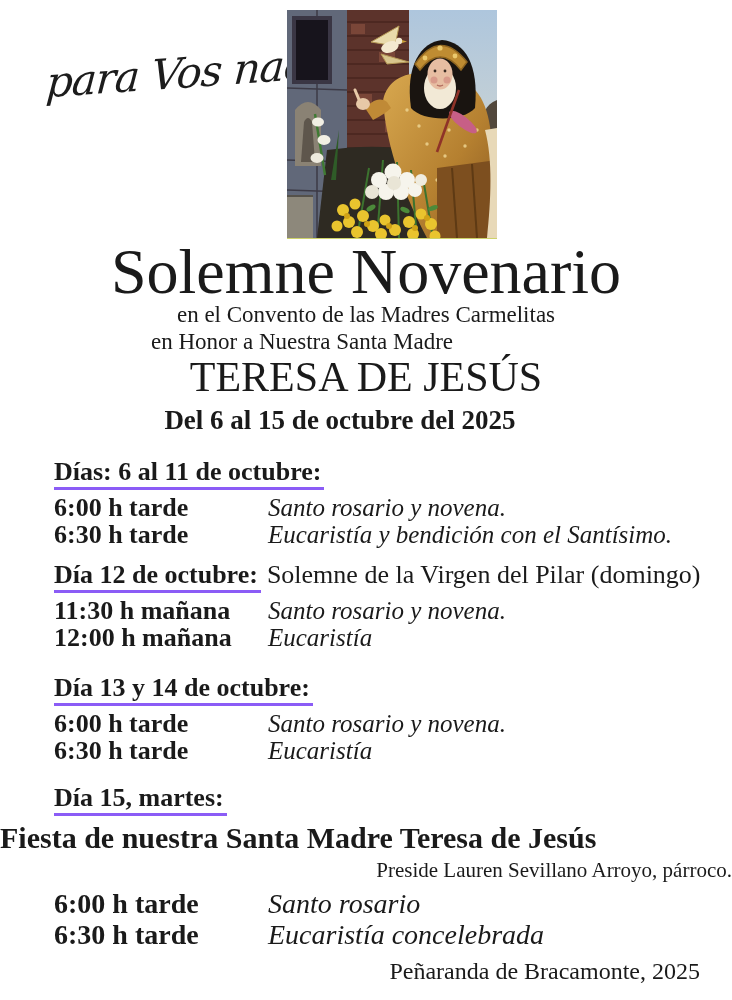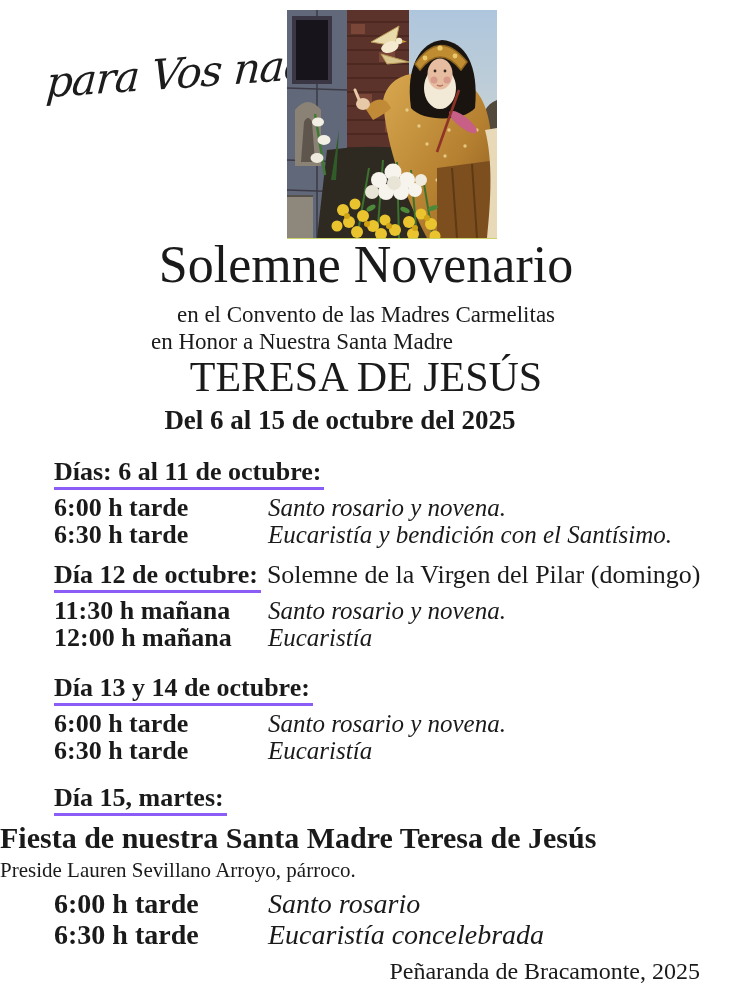--- a/index.html
+++ b/index.html
@@ -16,38 +16,38 @@
     transform:rotate(-4deg) skewX(-8deg);transform-origin:left top;
     white-space:nowrap;
   }
   
   .photo{
     position:absolute;left:287px;top:10px;width:210px;height:228px;
     box-shadow:0 1px 0 #cdd26a;
   }
   
   .title{position:absolute;left:0;top:234px;width:732px;text-align:center;
-    font-size:52px;line-height:1.2;white-space:nowrap;}
+    font-size:64px;line-height:1.2;white-space:nowrap;}
   .sub1{position:absolute;left:0;top:301px;width:732px;text-align:center;font-size:23px;line-height:27px;}
   .sub2{position:absolute;left:0;top:328px;width:604px;text-align:center;font-size:23px;line-height:27px;}
   .saint{position:absolute;left:0;top:351px;width:732px;text-align:center;font-size:42px;line-height:52px;white-space:nowrap;}
   .daterange{position:absolute;left:0;top:405px;width:680px;text-align:center;font-size:27px;font-weight:bold;}
   
   .sched{position:absolute;left:54px;width:640px;}
   .sec-head{font-size:26px;font-weight:bold;line-height:30px;white-space:nowrap;}
   .underlined{border-bottom:3px solid #8b5cf6;padding-bottom:1px;padding-right:3px;}
   .sec-head .suffix{font-weight:normal;margin-left:6px;}
   .rows{margin-top:7px;}
   .row{display:flex;font-size:25px;line-height:27px;}
   .row .time{width:214px;font-weight:bold;font-size:26px;flex:none;}
   .row .desc{flex:1;font-style:italic;}
   
   .feast{position:absolute;left:0;top:820px;width:580px;text-align:center;
     font-size:30px;font-weight:bold;line-height:36px;white-space:nowrap;}
-  .presider{position:absolute;left:0;top:858px;width:732px;text-align:left;font-size:21px;line-height:24px;}
+  .presider{position:absolute;left:0;top:858px;width:732px;text-align:right;font-size:21px;line-height:24px;}
   .final-rows{position:absolute;left:54px;top:888px;width:640px;}
   .final-rows .row{font-size:28px;line-height:31px;}
   .final-rows .row .time{font-size:28px;}
   .footer{position:absolute;left:0;top:958px;width:700px;text-align:right;font-size:24px;}
 </style>
 </head>
 <body>
 
 <div class="page">
 

